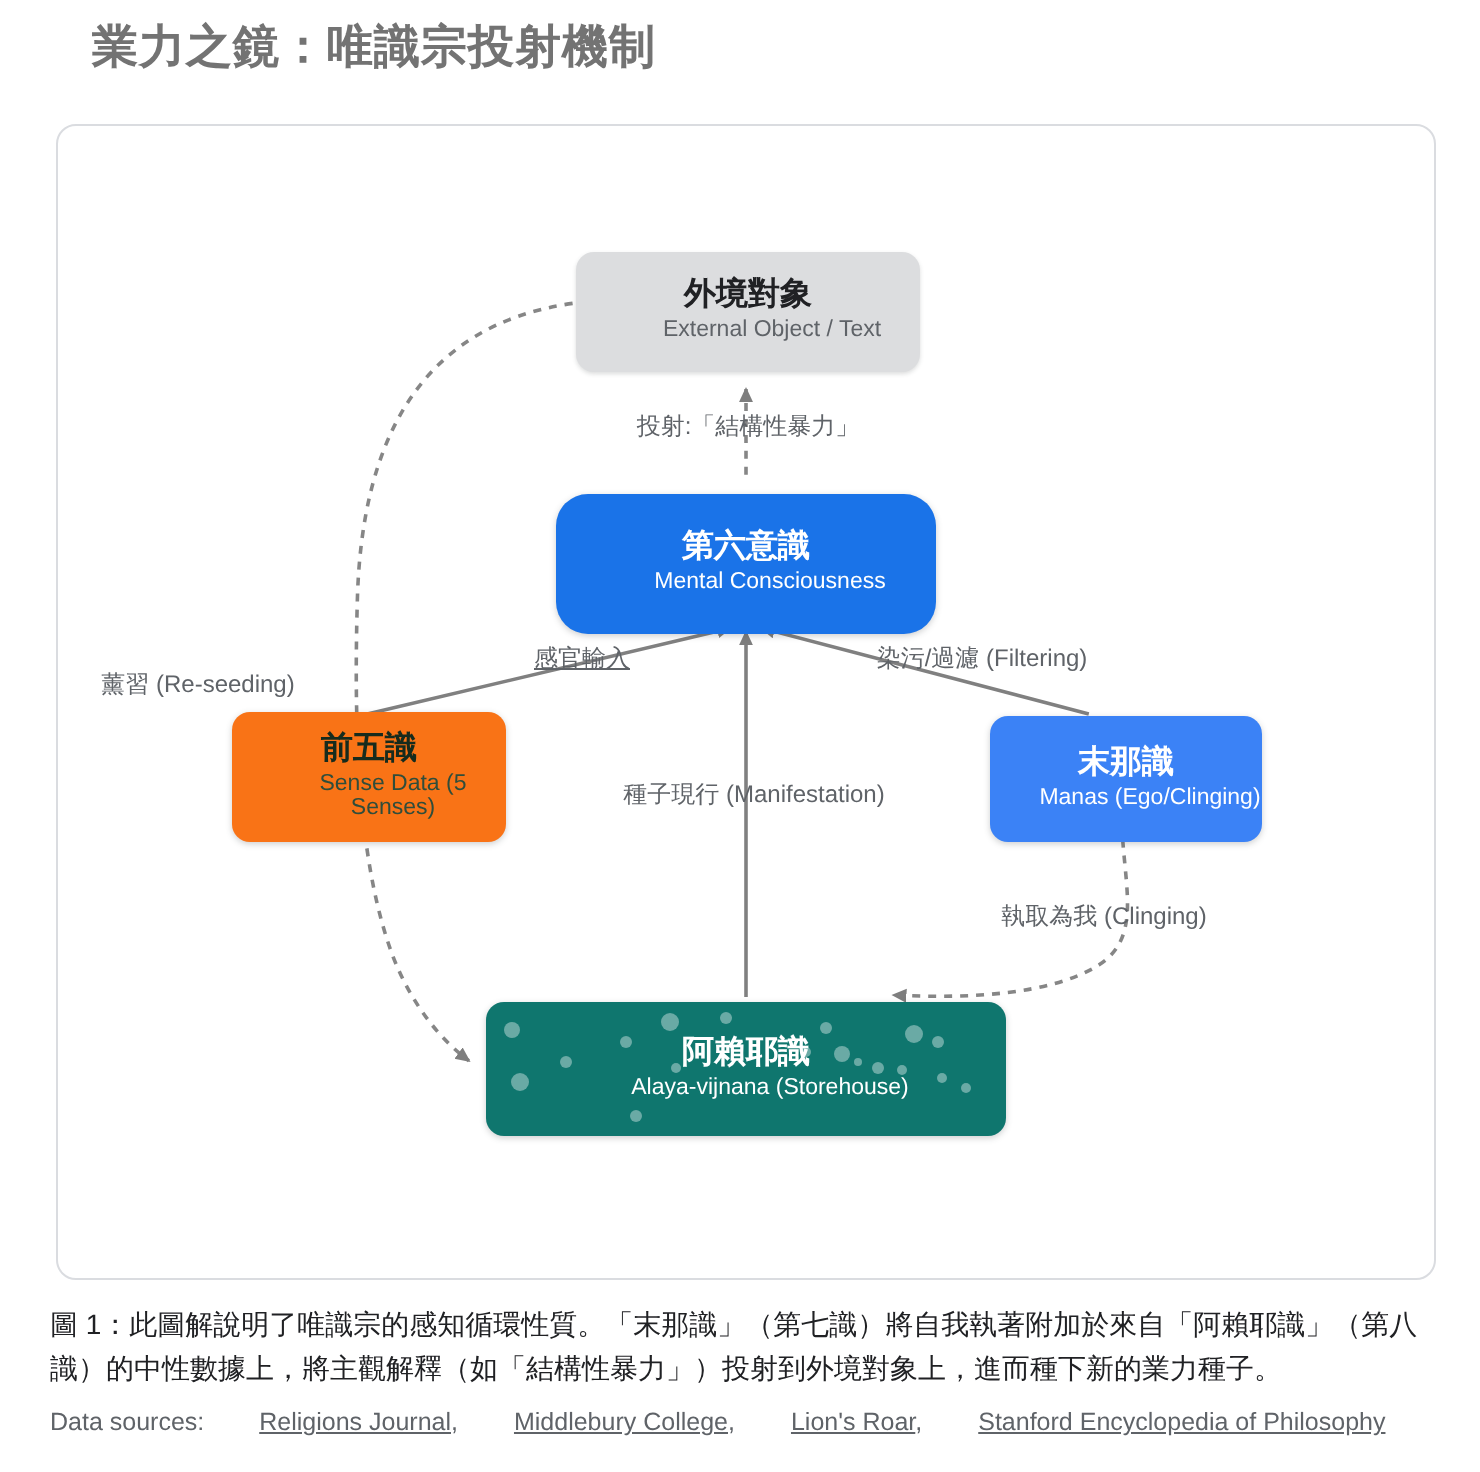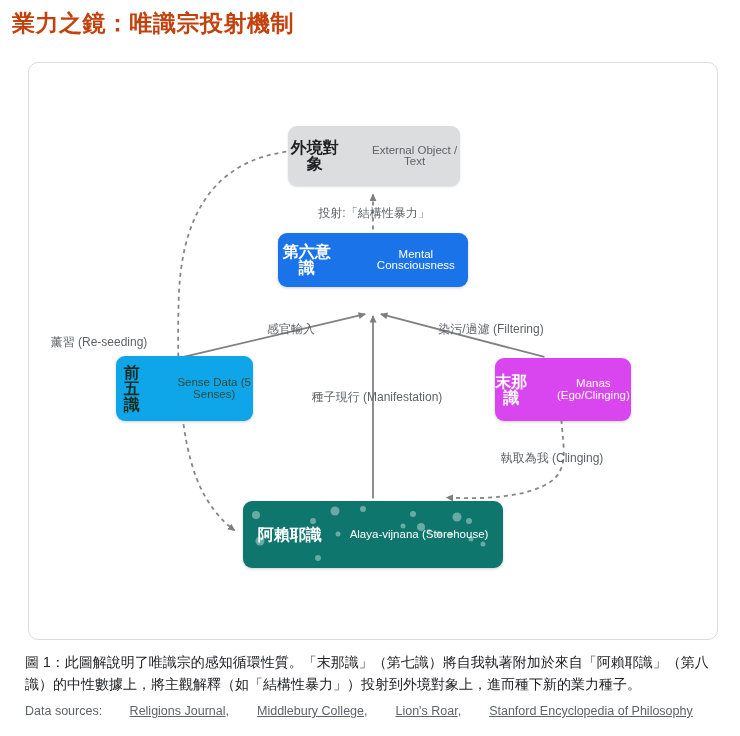--- a/index.html
+++ b/index.html
@@ -5,60 +5,60 @@
   * { margin: 0; padding: 0; box-sizing: border-box; }
   html, body { background: #ffffff; }
   body {
     width: 740px; height: 736px;
     font-family: "Liberation Sans", "DejaVu Sans", sans-serif;
     color: #1f1f1f;
     position: relative;
     overflow: hidden;
   }
   .page-title {
-    position: absolute; left: 12px; top: 8px;
-    font-size: 23px; font-weight: 700; color: #c2410c;
+    position: absolute; left: 46px; top: 8px;
+    font-size: 23px; font-weight: 700; color: #737373;
     letter-spacing: 0.5px;
   }
   .diagram-card {
     position: absolute; left: 28px; top: 62px;
     width: 690px; height: 578px;
     background: #ffffff;
     border: 1px solid #dadce0;
     border-radius: 10px;
   }
   .edges-svg { position: absolute; inset: 0; width: 100%; height: 100%; }
   .node {
     position: absolute; border-radius: 9px;
-    display: flex; align-items: center; justify-content: center;
+    display: flex; flex-direction: column; align-items: center; justify-content: center;
     text-align: center; gap: 4px;
     box-shadow: 0 1px 3px rgba(60,64,67,0.25);
   }
   .node .node-title { font-size: 16px; font-weight: 700; line-height: 1; }
   .node .node-sub   { font-size: 11.5px; line-height: 1; padding-left: 24px; }
   .node-external { left: 259px; top: 63px;  width: 172px; height: 60px; background: #dcdddf; box-shadow: 0 1px 2px rgba(60,64,67,0.18); }
   .node-external .node-title { color: #202124; }
   .node-external .node-sub   { color: #5f6368; }
-  .node-mental   { left: 249px; top: 170px; width: 190px; height: 54px; background: #1a73e8; }
+  .node-mental   { left: 249px; top: 184px; width: 190px; height: 70px; background: #1a73e8; border-radius: 16px; }
   .node-mental .node-title, .node-mental .node-sub { color: #ffffff; }
-  .node-senses   { left: 87px;  top: 293px; width: 137px; height: 65px; background: #0ea5e9; }
+  .node-senses   { left: 87px;  top: 293px; width: 137px; height: 65px; background: #f97316; }
   .node-senses .node-title { color: #162b1d; }
   .node-senses .node-sub   { color: #2f4d3b; }
-  .node-manas    { left: 466px; top: 295px; width: 136px; height: 63px; background: #d946ef; }
+  .node-manas    { left: 466px; top: 295px; width: 136px; height: 63px; background: #3b82f6; }
   .node-manas .node-title, .node-manas .node-sub { color: #ffffff; }
   .node-alaya    { left: 214px; top: 438px; width: 260px; height: 67px; background: #0f766e; }
   .node-alaya .node-title, .node-alaya .node-sub { color: #ffffff; }
   .node-alaya .node-title, .node-alaya .node-sub { position: relative; z-index: 2; }
   .seed-dots { position: absolute; inset: 0; width: 100%; height: 100%; z-index: 1; }
   .edge-label {
     position: absolute; transform: translate(-50%, -50%);
     font-size: 12px; color: #5f6368; white-space: nowrap; line-height: 1;
   }
   .lbl-projection    { left: 345px; top: 150px; text-align: center; }
-  .lbl-sense         { left: 262px; top: 266px; }
+  .lbl-sense         { left: 262px; top: 266px; text-decoration: underline; }
   .lbl-filter        { left: 462px; top: 266px; }
   .lbl-manifestation { left: 348px; top: 334px; }
   .lbl-clinging      { left: 523px; top: 395px; }
   .lbl-reseeding     { left: 70px;  top: 279px; }
   .caption {
     position: absolute; left: 25px; top: 651px; width: 692px;
     font-size: 14px; line-height: 1.6; color: #202124;
   }
   .sources {
     position: absolute; left: 25px; top: 704px; width: 692px;

